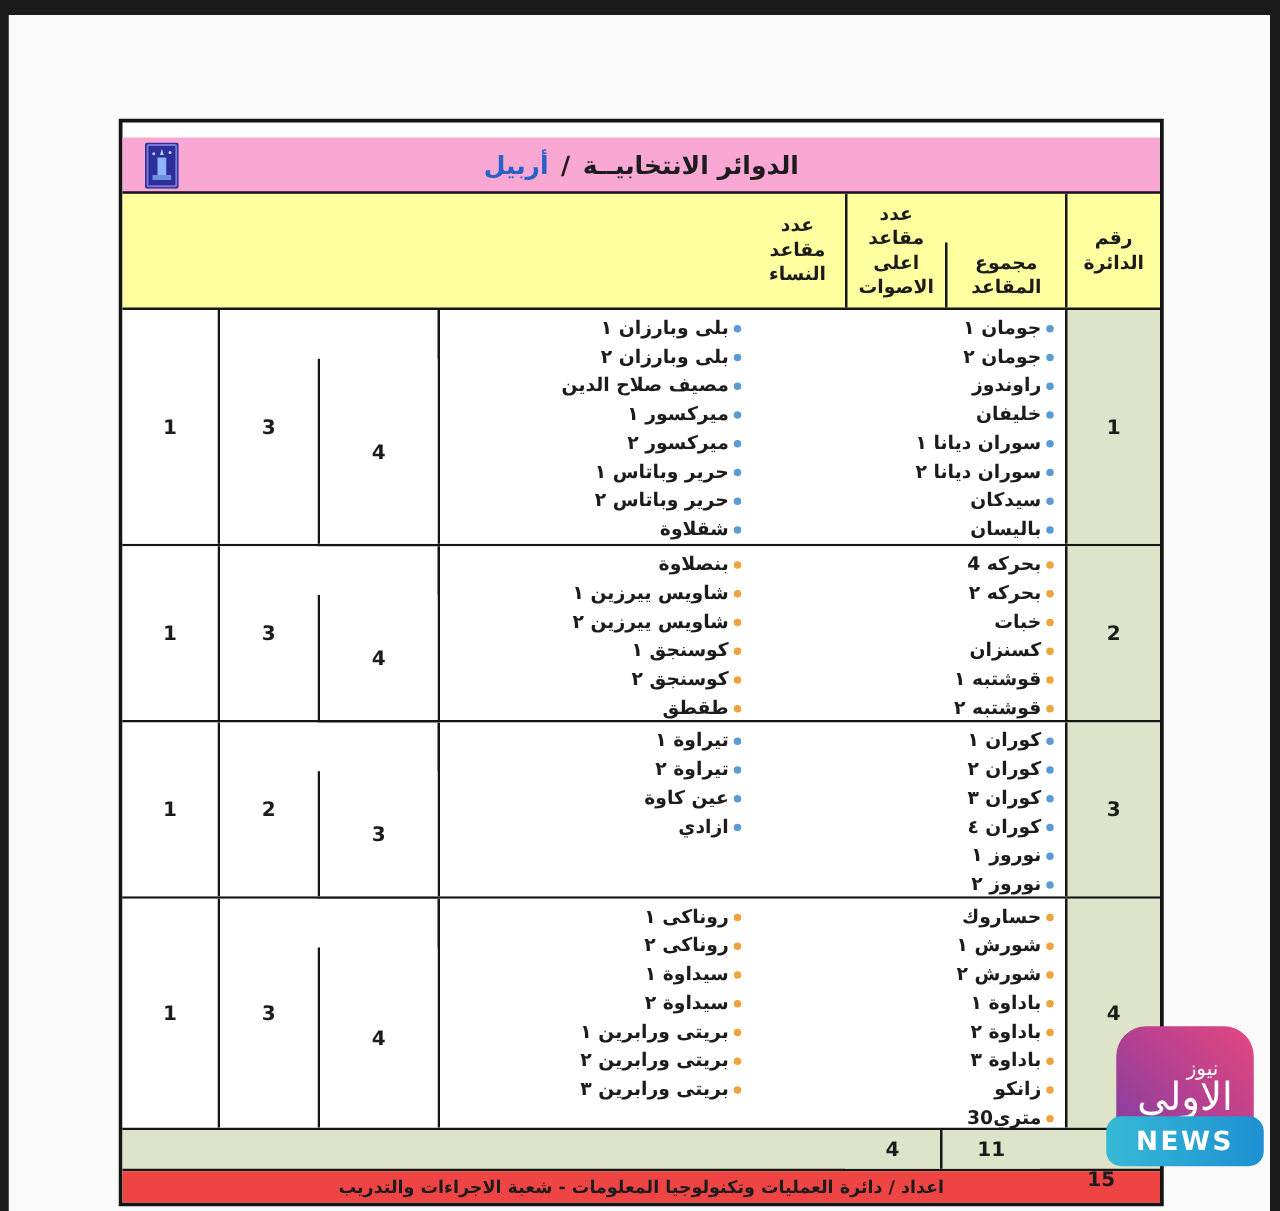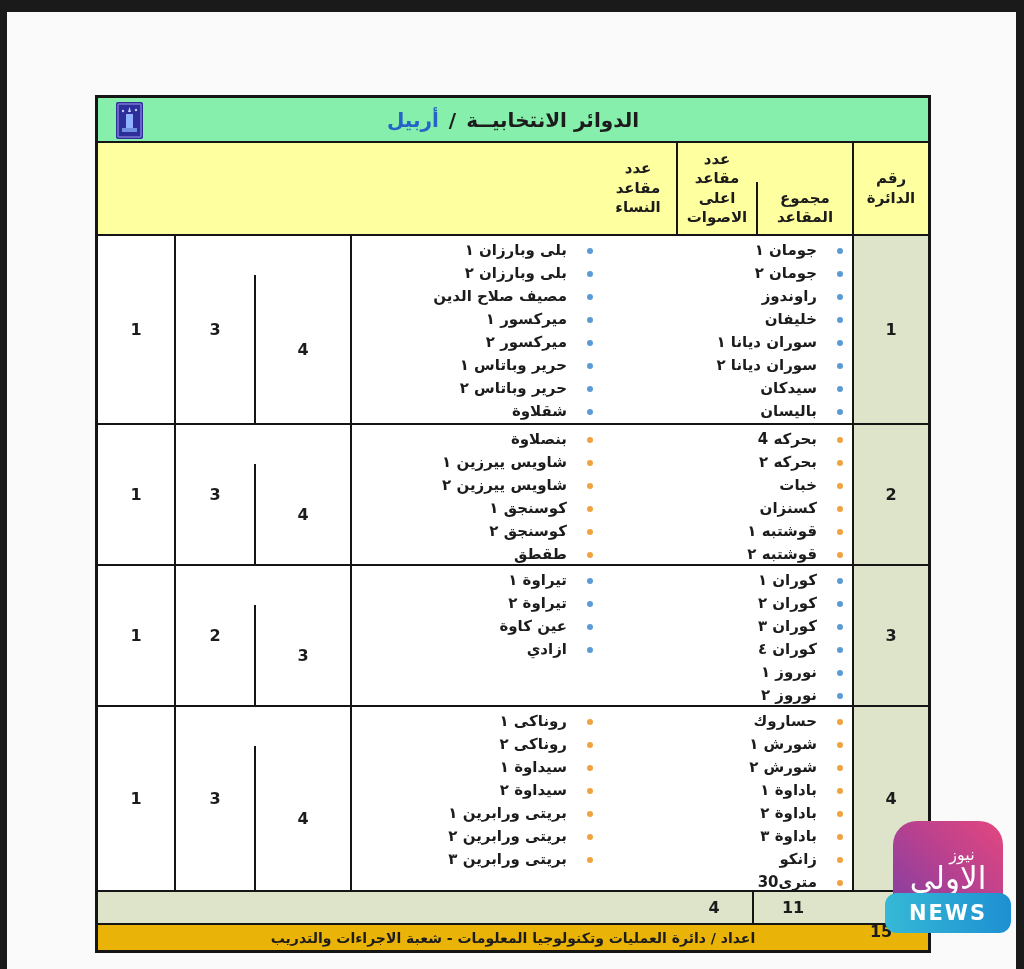--- a/index.html
+++ b/index.html
@@ -15,49 +15,49 @@
   .etable {
     position:absolute; left:95px; top:95px; width:836px;
     border:3px solid #151515; background:#fff;
     direction:rtl; font-weight:bold; color:#1c1c1c; z-index:1;
   }
   .row { display:flex; border-bottom:2.5px solid #151515; }
   .row:last-child { border-bottom:none; }
   .cell { border-left:2.5px solid #151515; display:flex; align-items:center; justify-content:center; text-align:center; }
   .row .cell:last-child { border-left:none; }
 
-  .title-row { height:45px; background:#86efac; position:relative; align-items:center; justify-content:center; display:flex; }
+  .title-row { height:45px; background:#f9a8d4; position:relative; align-items:center; justify-content:center; display:flex;margin-top:12px; }
   .title-text { font-size:20px; letter-spacing:.5px; }
   .title-text .city { color:#2563c9; }
   .title-text .sep { padding:0 10px; }
   .ihec-logo { position:absolute; left:18px; top:4px; width:27px; height:37px; }
 
   .header-row { height:93px; background:#feff9e; }
   .header-row .cell { font-size:15px; line-height:1.3; padding:2px 6px; }
 
   .no-col    { width:76px; }
   .centers-col { flex:1; }
   .total-col { width:96px;margin-top:39px; }
   .top-col   { width:80px; }
   .women-col { width:76px; }
 
   .district .cell { background:#fff; font-size:16px; }
   .district .no-col { background:#dde4c9; }
   .dr0 { height:189px; } .dr1 { height:141px; } .dr2 { height:141px; } .dr3 { height:185px; }
 
   .centers-cell { align-items:flex-start; justify-content:flex-start; padding:3px 0 0 0; }
   .sublist { width:50%; display:flex; flex-direction:column; align-items:flex-start; padding-right:9px; }
-  .center-item { display:flex; align-items:center; gap:20px; line-height:23px; font-size:15px; white-space:nowrap; }
+  .center-item { display:flex; align-items:center; gap:4px; line-height:23px; font-size:15px; white-space:nowrap; }
   .bullet { width:5px; height:5px; border:3.5px solid #5b9bd5; border-radius:50%; background:#fff; flex:0 0 auto; display:inline-block; }
 
   .total-row { height:33px; background:#dde4c9; }
   .total-row .cell { background:#dde4c9; font-size:16px; }
   .total-label { flex:1; justify-content:flex-end; padding-left:28px; font-size:15px; }
 
-  .footer-row { height:25px; background:#eab308; align-items:center; justify-content:center; display:flex; font-size:14px; }
+  .footer-row { height:25px; background:#ef4444; align-items:center; justify-content:center; display:flex; font-size:14px; }
 
   
   .badge { position:absolute; left:880px; top:813px; width:136px; height:140px; z-index:10; }
   .badge-square {
     position:absolute; left:13px; top:8px; width:110px; height:102px; border-radius:24px;
     background:linear-gradient(45deg,#7c3fa4 0%,#b9418f 55%,#e4477f 100%);
     display:flex; flex-direction:column; align-items:center; justify-content:center; color:#fff;
   }
   .badge-ar-small { font-size:16px; line-height:12px; transform:translateX(14px); }
   .badge-ar-big { font-size:31px; line-height:34px; letter-spacing:-1px; }

